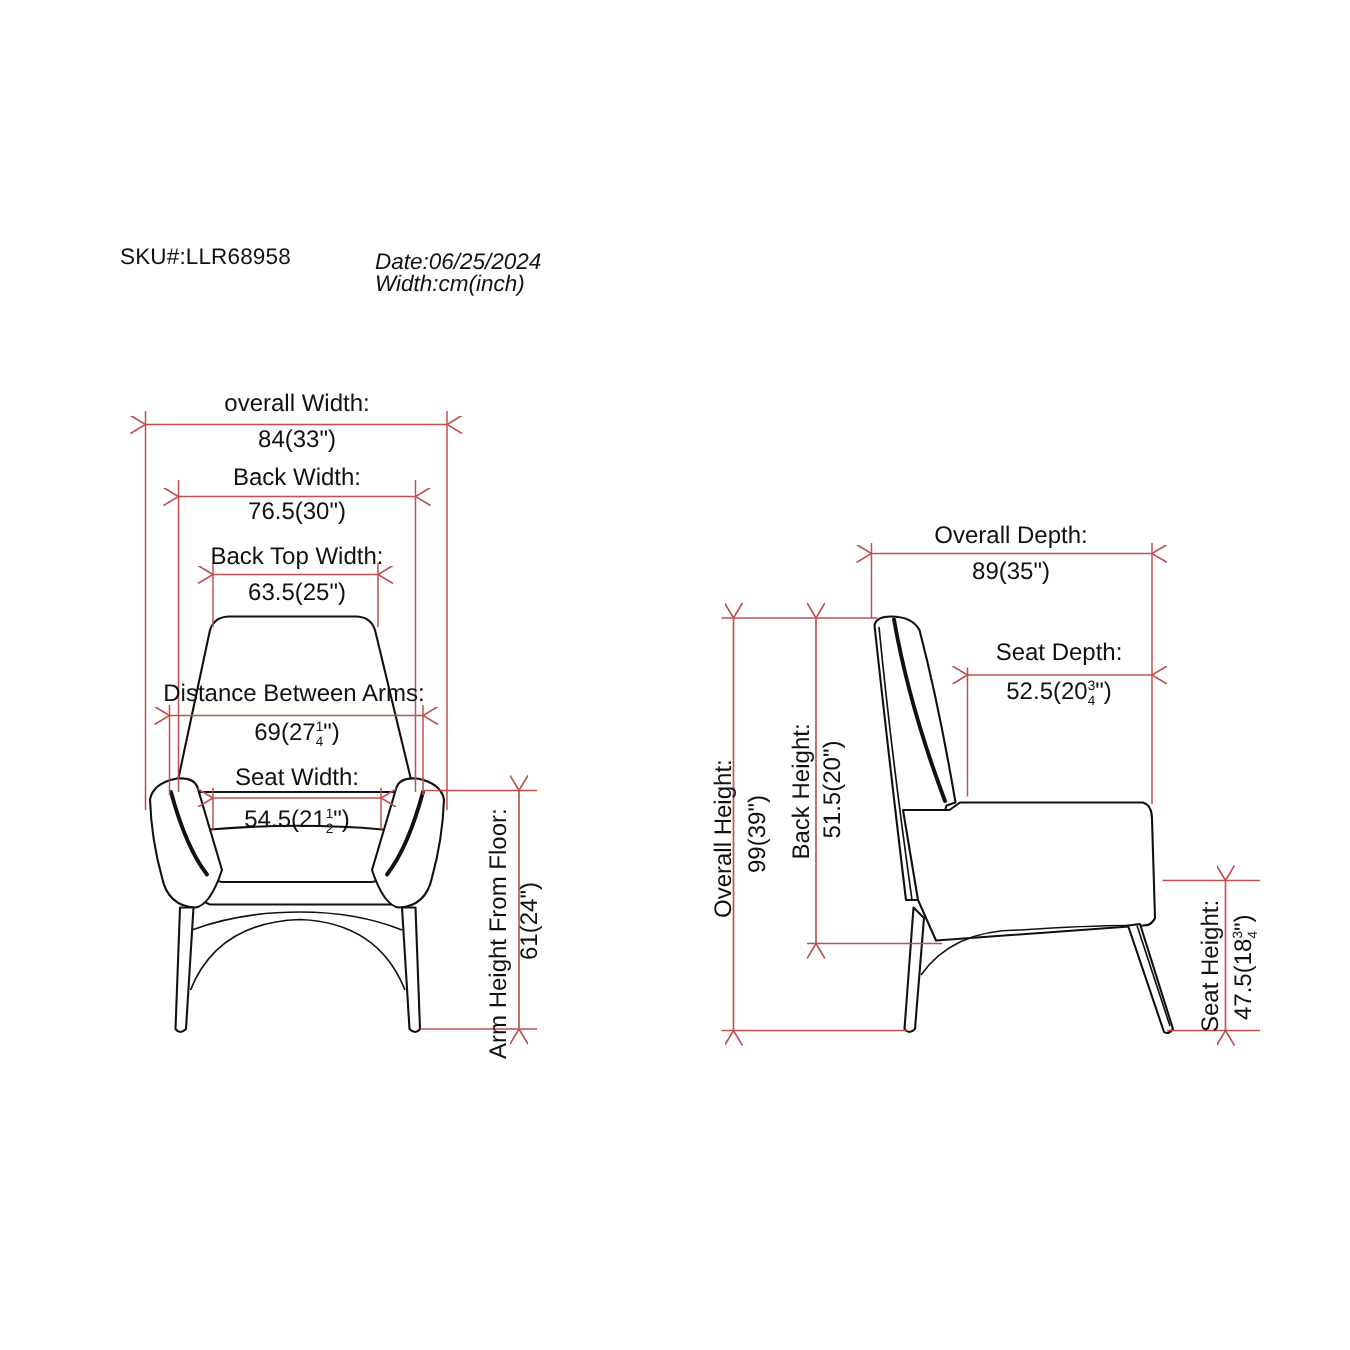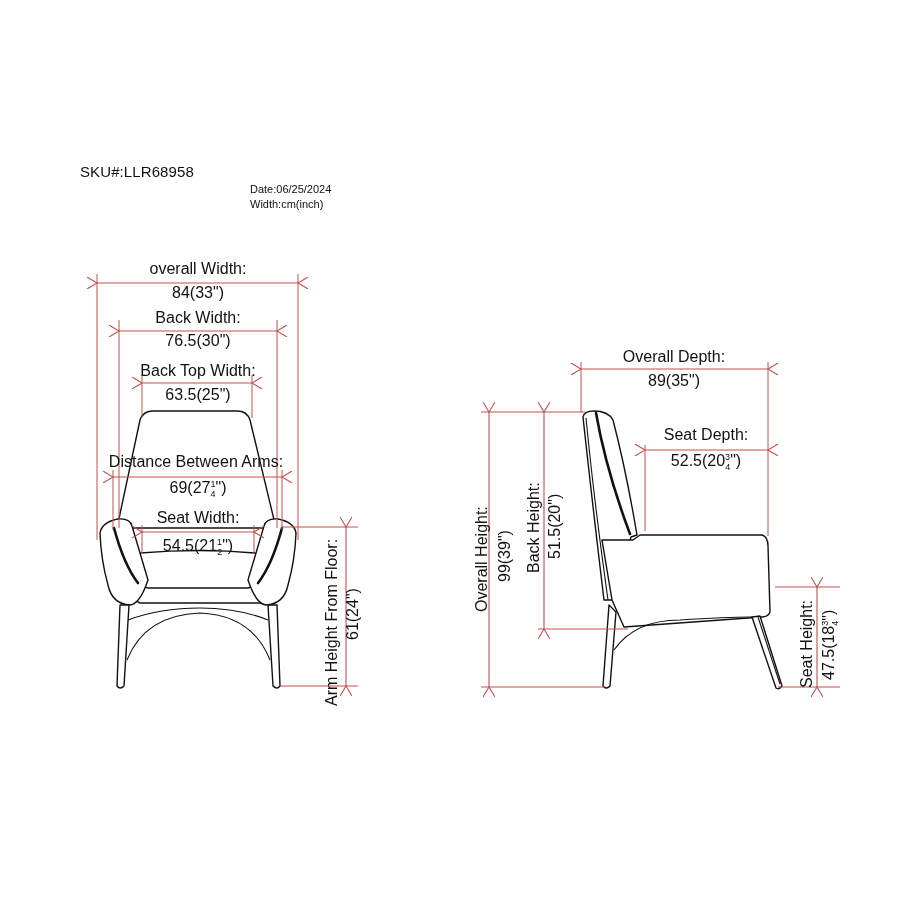--- a/index.html
+++ b/index.html
@@ -1,20 +1,20 @@
 <!DOCTYPE html>
 <html><head>
   <meta charset="utf-8">
   <style>
     html, body { margin: 0; padding: 0; background: #ffffff; }
     body { width: 900px; height: 900px; position: relative; overflow: hidden;
            font-family: "Liberation Sans", sans-serif; color: #111; }
     .abs { position: absolute; }
     .sku { left: 80px; top: 163px; font-size: 15px; letter-spacing: 0.1px; }
-    .meta { left: 250px; top: 182px; font-size: 11px; line-height: 15px; }
+    .meta { left: 250px; top: 167px; font-size: 15px; line-height: 15px; font-style: italic; }
     svg#drawing { position: absolute; left: 0; top: 0; }
     .lbl { font-family: "Liberation Sans", sans-serif; font-size: 16px; fill: #111; }
     .dim { stroke: #c0504d; stroke-width: 1.1; fill: none; }
     .ext { stroke: #c0504d; stroke-width: 1; fill: none; }
     .chair { stroke: #111; stroke-width: 1.4; fill: #fff; stroke-linejoin: round; stroke-linecap: round; }
     .chair-thick { stroke: #111; stroke-width: 2.6; fill: none; stroke-linecap: round; }
     .chair-thin { stroke: #111; stroke-width: 1.1; fill: none; }
   </style>
 </head>
 <body>

